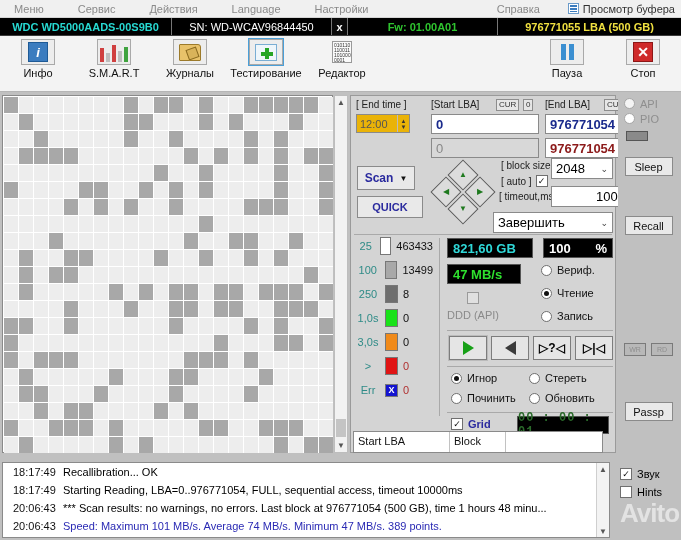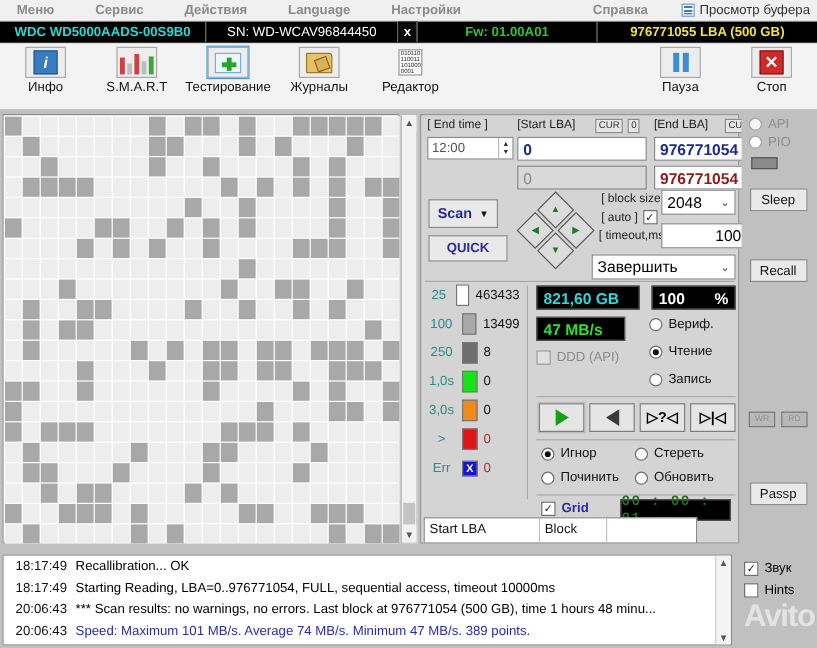--- a/index.html
+++ b/index.html
@@ -17,21 +17,21 @@
 
   
   .menubar {
     position: absolute; left: 0; top: 0; width: 681px; height: 18px;
     background: #f0f0f0;
     border-bottom: 1px solid #d4d4d4;
     display: flex; align-items: center;
   }
   .menu-item {
     color: #8a8a8a; font-size: 11px; padding: 0 6px; margin-right: 22px;
-    white-space: nowrap; cursor: default; font-weight: bold;
+    white-space: nowrap; cursor: default;
   }
   .menu-item:first-child { margin-left: 8px; }
   .menu-spacer { flex: 1; }
   .clip-btn { display: flex; align-items: flex-start; gap: 4px; margin-right: 6px; }
   .clip-icon {
     width: 11px; height: 11px; display: inline-block; position: relative;
     background: #fff; border: 1px solid #6b9bc9;
   }
   .clip-icon::before {
     content: ""; position: absolute; left: 1px; top: 1px; right: 1px; bottom: 1px;
@@ -149,21 +149,21 @@
   }
   .fld {
     background:#fff; border:1px solid #8a8a8a; height:20px;
     display:flex; align-items:center; padding:0 4px;
     font-size:13px; font-weight:bold;
   }
   .fld.dim { background:#d8d8d8; color:#888; }
   .fld.blue { color:#1a2a8c; }
   .fld.red  { color:#8c1a1a; }
 
-  .spin { display:flex; border:1px solid #8a8a8a; background:#ffffff; height:19px; width:72px; }
+  .spin { display:flex; border:1px solid #8a8a8a; background:#eab308; height:19px; width:54px; }
   .spin .v { flex:1; display:flex; align-items:center; padding-left:3px; font-size:11px; color:#555;}
   .spin .arrows { width:12px; border-left:1px solid #bbb; display:flex; flex-direction:column;
     font-size:6px; align-items:center; justify-content:center; color:#333; line-height:6px;}
 
   .btn3d {
     border:1px solid #8a8a8a; background:#e9e9e9; display:flex;
     align-items:center; justify-content:center; font-weight:bold; color:#2a2a9e;
     font-size:12px; cursor:default;
   }
   .dpad { position:absolute; width:56px; height:56px; }
@@ -209,21 +209,21 @@
     border-bottom:7px solid transparent; }
   .tri-l { width:0;height:0;border-right:11px solid #3a3a3a;border-top:7px solid transparent;
     border-bottom:7px solid transparent; }
 
   .timer { background:#000; border:1px solid #555; height:18px; width:92px;
     color:#2a6a2a; font-size:12px; font-weight:bold; letter-spacing:1px;
     display:flex; align-items:center; justify-content:center;
     font-family:"Liberation Mono", monospace; }
 
   
-  .ptable { position:absolute; left:2px; bottom:-1px; width:228px; height:22px;
+  .ptable { position:absolute; left:2px; bottom:-1px; width:250px; height:22px;
     background:#fff; border:1px solid #8a8a8a; display:flex; }
   .pth { border-right:1px solid #c2c2c2; font-size:11px; padding:3px 4px; color:#111; overflow:hidden; }
 
   
   .rside { position:absolute; left:618px; top:3px; width:61px; height:358px; background:#c0c0c0; }
   .rs-radio { display:flex; align-items:flex-start; gap:5px; font-size:11px; color:#8e8e8e; margin:3px 0 0 6px; }
   .rs-rd { width:11px; height:11px; border-radius:50%; border:1px solid #a6a6a6; background:#f4f4f4; flex:none; }
   .rs-chip { margin:6px 0 0 8px; width:22px; height:10px; background:#8a8a8a; border:1px solid #555; }
   .rs-btn { margin:0 auto; width:48px; height:19px; background:#e9e9e9; border:1px solid #8a8a8a;
     display:flex; align-items:center; justify-content:center; font-size:11px; color:#111; }
@@ -286,31 +286,31 @@
         <div class="ico-smart">
           <i style="height:14px;background:#d04040"></i>
             <i style="height:9px;background:#bdbdbd"></i>
           <i style="height:17px;background:#d04040"></i>
             <i style="height:11px;background:#bdbdbd"></i>
           <i style="height:15px;background:#3fa33f"></i>
         </div>
       </div>
       <div class="tb-lbl">S.M.A.R.T</div>
     </div>
+    <div class="tb-btn boxed">
+      <div class="tb-ico">
+          <div class="ico-folder"></div>
+        </div>
+      <div class="tb-lbl">Журналы</div>
+    </div>
     <div class="tb-btn boxed tb-sel">
       <div class="tb-ico">
           <div class="ico-test"></div>
         </div>
       <div class="tb-lbl">Тестирование</div>
-    </div>
-    <div class="tb-btn boxed">
-      <div class="tb-ico">
-          <div class="ico-folder"></div>
-        </div>
-      <div class="tb-lbl">Журналы</div>
     </div>
     <div class="tb-btn">
       <div class="tb-ico">
         <div class="ico-edit">010110<br>110011<br>101000<br>0001</div>
       </div>
       <div class="tb-lbl">Редактор</div>
     </div>
     <div class="tb-spacer"></div>
     <div class="tb-right">
       <div class="tb-btn boxed">
@@ -909,21 +909,21 @@
         </div>
       </div>
 
       <div class="lcd cy" style="position:absolute;left:96px;top:142px;width:86px;">821,60 GB</div>
       <div class="lcd wh" style="position:absolute;left:192px;top:142px;width:70px;">
         <span>100</span>
         <span>%</span>
       </div>
       <div class="lcd gr" style="position:absolute;left:96px;top:168px;width:74px;">47 MB/s</div>
 
-      <div style="position:absolute;left:96px;top:196px;display:flex;align-items:center;gap:5px;">
+      <div style="position:absolute;left:96px;top:196px;display:flex;align-items:center;gap:5px;flex-direction:column;">
         <span class="chk" style="border-color:#9a9a9a;background:#e0e0e0;"></span>
         <span style="font-size:11px;color:#8a8a8a;">DDD (API)</span>
       </div>
 
       <div class="radio" style="position:absolute;left:190px;top:168px;">
         <span class="rd"></span>
         <span>Вериф.</span>
       </div>
       <div class="radio" style="position:absolute;left:190px;top:191px;">
         <span class="rd on"></span>

